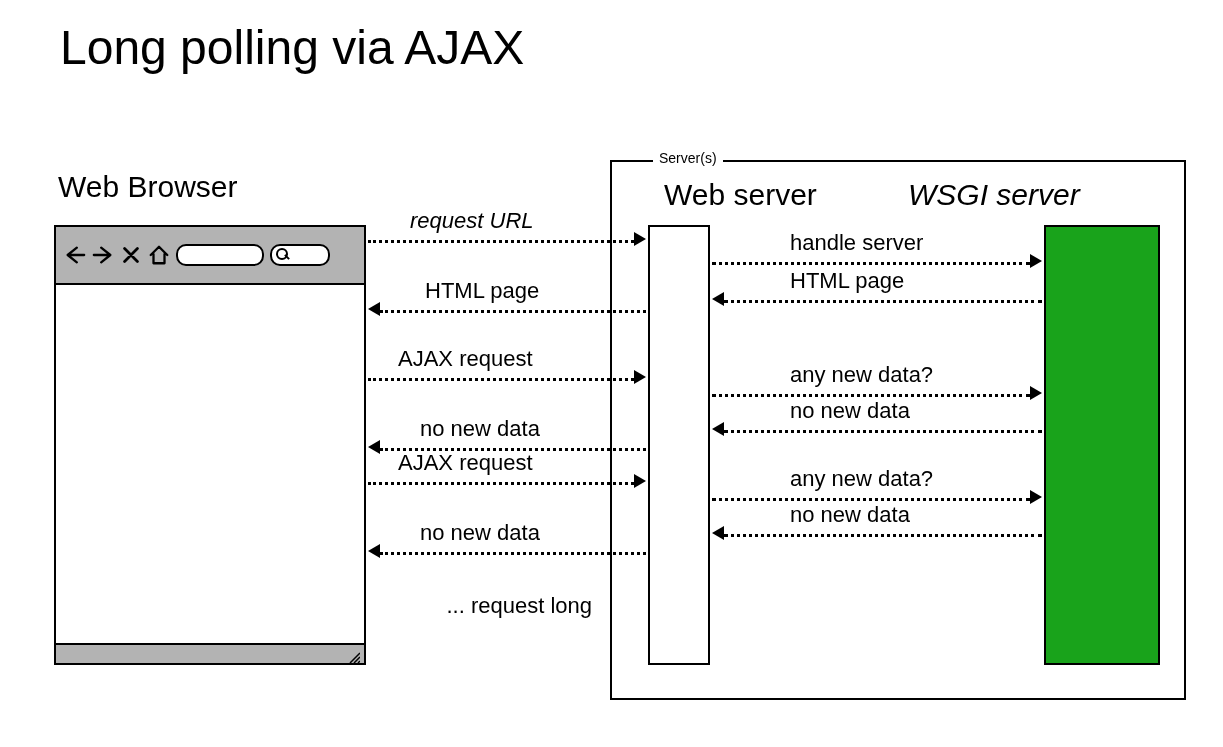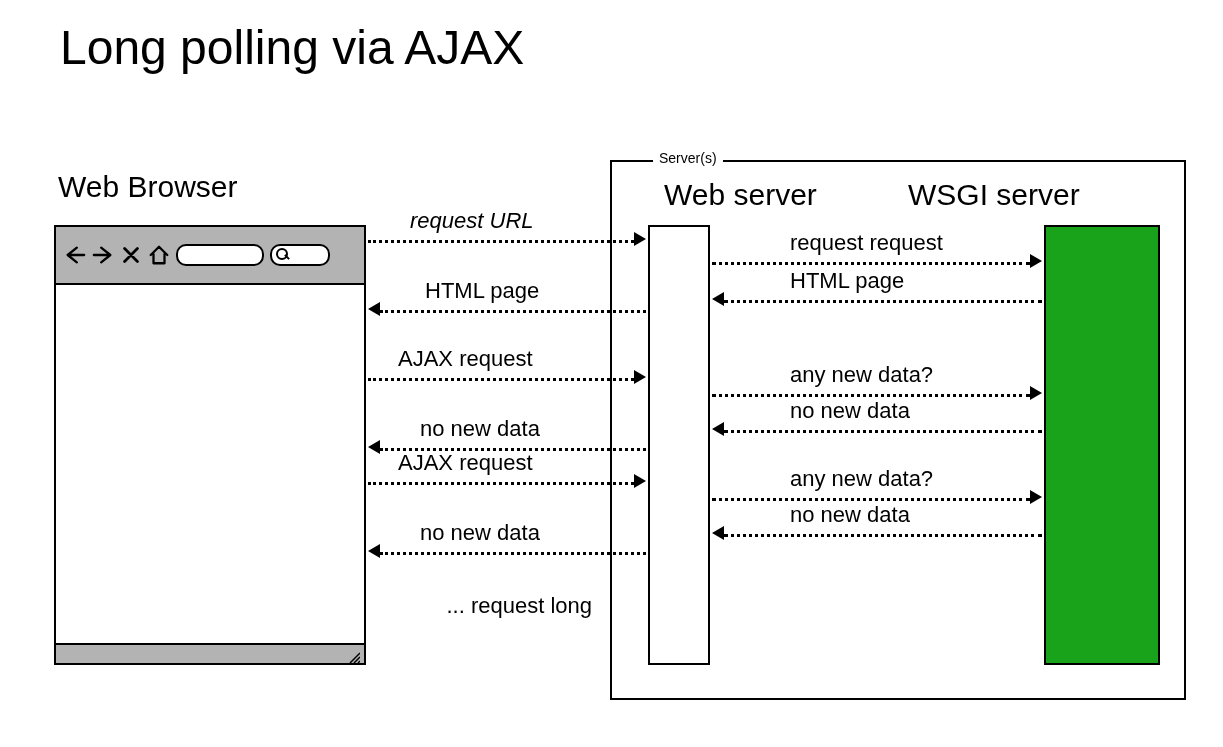--- a/index.html
+++ b/index.html
@@ -206,21 +206,21 @@
             <path d="M2 12 L12 2 M6 12 L12 6 M10 12 L12 10" stroke="#000" stroke-width="1.5"></path>
           </svg>
       </span>
     </div>
   </div>
 
   <div class="servers-frame"></div>
   <div class="servers-legend">Server(s)</div>
 
   <div class="label" style="left:636px; top:178px;margin-left:28px;">Web server</div>
-  <div class="label" style="left:908px; top:178px;">WSGI server</div>
+  <div class="label" style="left:908px; top:178px;font-style:italic;">WSGI server</div>
 
   <div class="webserver-bar"></div>
   <div class="wsgi-bar"></div>
 
   <div class="msg" style="left:410px; top:208px;font-style:italic;">request URL</div>
   <div class="arrow-line" style="left:368px; top:240px; width:266px;"></div>
   <div class="arrow-head head-right" style="left:634px; top:232px;"></div>
 
   <div class="msg" style="left:425px; top:278px;">HTML page</div>
   <div class="arrow-line" style="left:380px; top:310px; width:266px;"></div>
@@ -235,21 +235,21 @@
   <div class="arrow-head head-left" style="left:368px; top:440px;"></div>
 
   <div class="msg" style="left:398px; top:450px;">AJAX request</div>
   <div class="arrow-line" style="left:368px; top:482px; width:266px;"></div>
   <div class="arrow-head head-right" style="left:634px; top:474px;"></div>
 
   <div class="msg" style="left:420px; top:520px;">no new data</div>
   <div class="arrow-line" style="left:380px; top:552px; width:266px;"></div>
   <div class="arrow-head head-left" style="left:368px; top:544px;"></div>
 
-  <div class="msg" style="left:790px; top:230px;">request request</div>
+  <div class="msg" style="left:790px; top:230px;">handle server</div>
   <div class="arrow-line" style="left:712px; top:262px; width:318px;"></div>
   <div class="arrow-head head-right" style="left:1030px; top:254px;"></div>
 
   <div class="msg" style="left:790px; top:268px;">HTML page</div>
   <div class="arrow-line" style="left:724px; top:300px; width:318px;"></div>
   <div class="arrow-head head-left" style="left:712px; top:292px;"></div>
 
   <div class="msg" style="left:790px; top:362px;">any new data?</div>
   <div class="arrow-line" style="left:712px; top:394px; width:318px;"></div>
   <div class="arrow-head head-right" style="left:1030px; top:386px;"></div>

